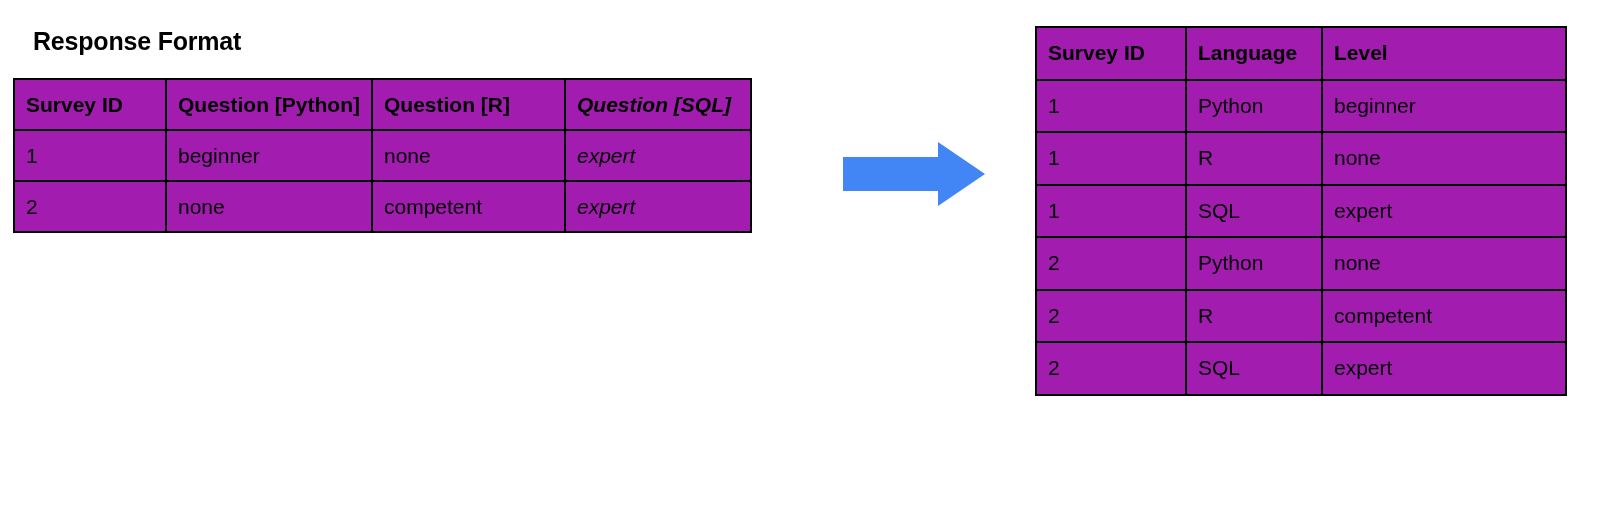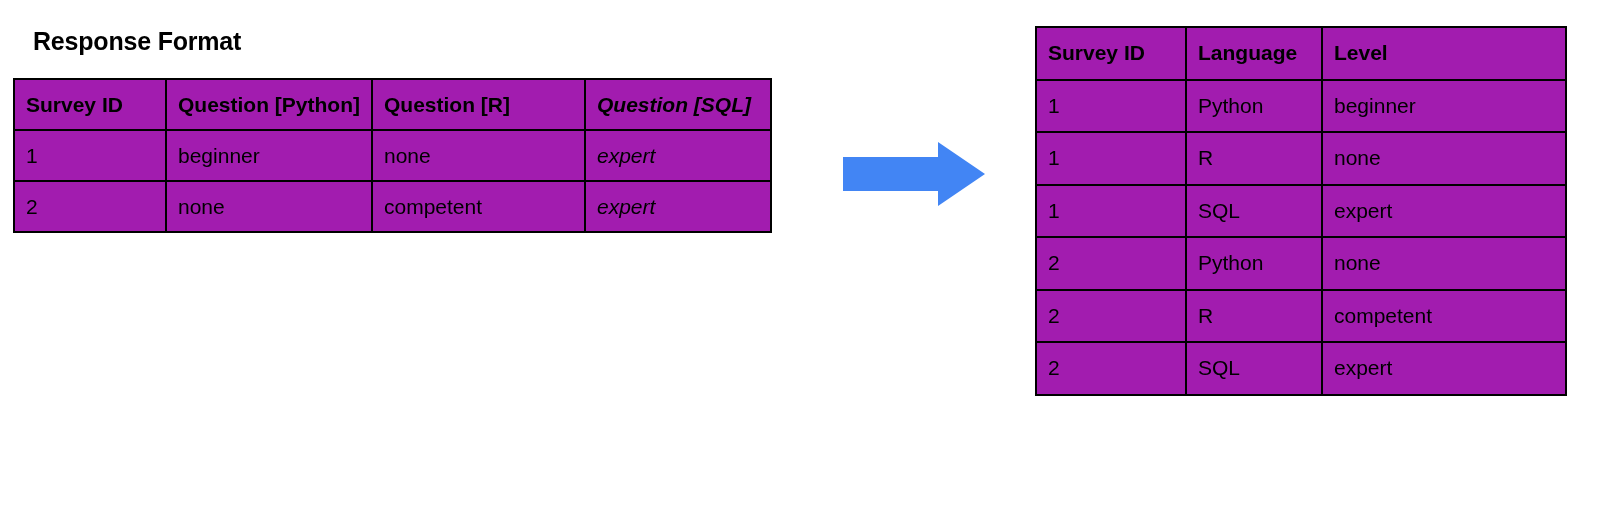--- a/index.html
+++ b/index.html
@@ -57,21 +57,21 @@
   }
   table.grid th {
     font-weight: bold;
   }
 
   
   #response-table th,
   #response-table td { height: 51px; }
   #response-table .c0 { width: 152px; }
   #response-table .c1 { width: 206px; }
-  #response-table .c2 { width: 213px; }
+  #response-table .c2 { width: 193px; }
   #response-table .c3 { width: 186px; font-style: italic; }
 
   
   #bigquery-table th,
   #bigquery-table td { height: 52.5px; }
   #bigquery-table .c0 { width: 150px; }
   #bigquery-table .c1 { width: 136px; }
   #bigquery-table .c2 { width: 244px; }
 
   

